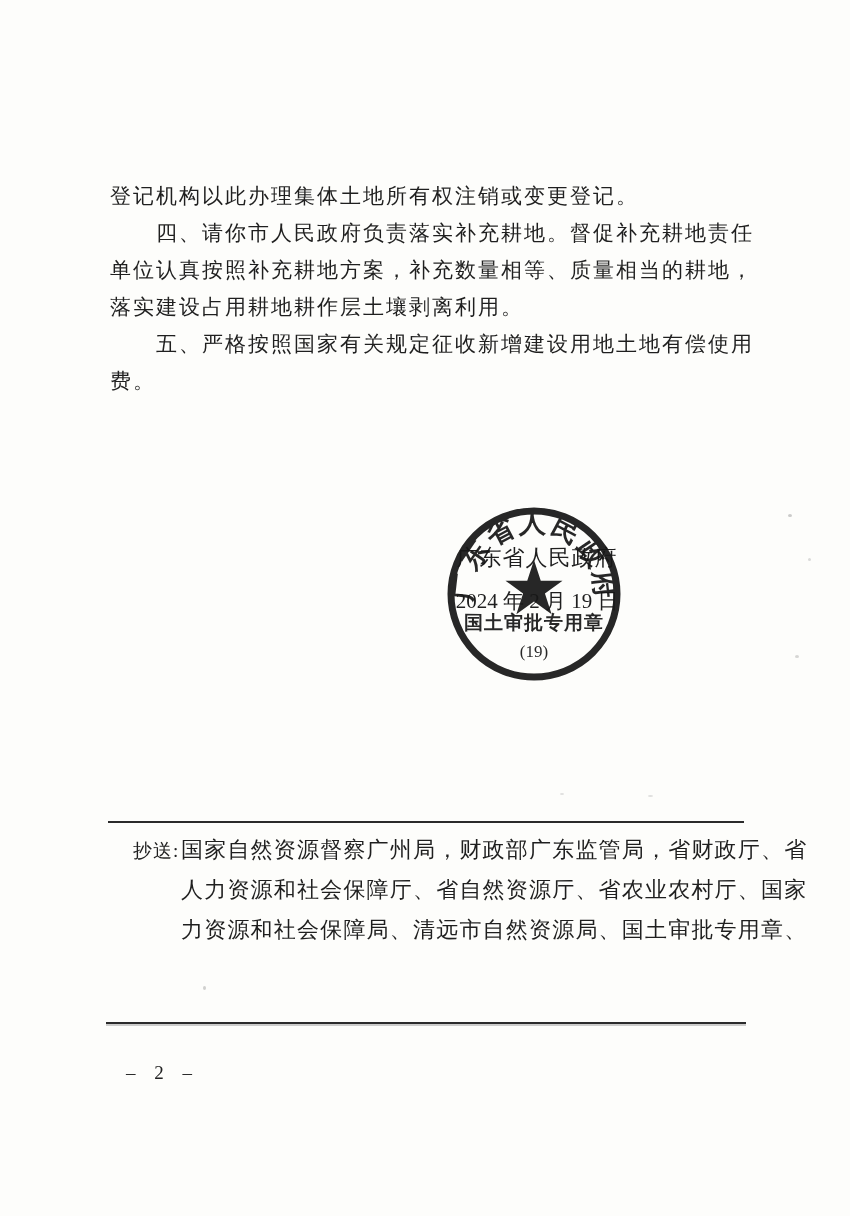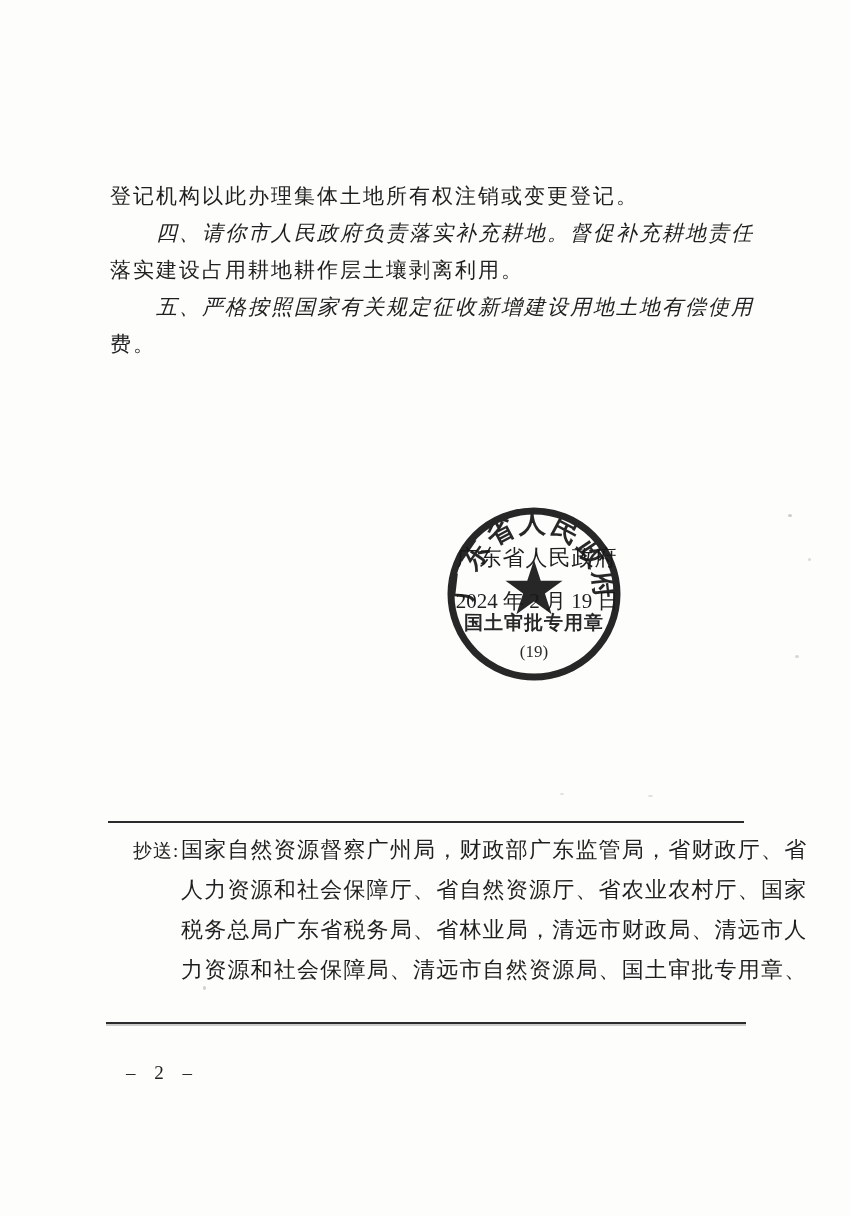--- a/index.html
+++ b/index.html
@@ -11,21 +11,21 @@
     overflow:hidden;
     font-family:"Liberation Serif","DejaVu Serif",serif;
     color:#1f1f1f;
   }
   
   .body-text{
     position:absolute;left:110px;top:178px;width:636px;
     font-size:21px;line-height:37px;letter-spacing:2px;
   }
   .body-text .line{white-space:nowrap;}
-  .body-text .indent{padding-left:46px;font-style:italic;}
+  .body-text .indent{padding-left:46px;}
   
   .sig-issuer{
     position:absolute;left:447px;top:543px;width:180px;
     text-align:center;font-size:22px;letter-spacing:1px;white-space:nowrap;
   }
   .sig-date{
     position:absolute;left:433px;top:587px;width:208px;
     text-align:center;font-size:21px;white-space:nowrap;
   }
   
@@ -72,20 +72,21 @@
   .sp6{left:560px;top:793px;width:4px;height:2px;opacity:.3;}
 </style>
 </head>
 <body>
 
 <div class="page">
 
   <div class="body-text">
     <div class="line">登记机构以此办理集体土地所有权注销或变更登记。</div>
     <div class="line indent">四、请你市人民政府负责落实补充耕地。督促补充耕地责任</div>
+    <div class="line">单位认真按照补充耕地方案，补充数量相等、质量相当的耕地，</div>
     <div class="line">落实建设占用耕地耕作层土壤剥离利用。</div>
     <div class="line indent">五、严格按照国家有关规定征收新增建设用地土地有偿使用</div>
     <div class="line">费。</div>
   </div>
 
   <div class="sig-issuer">广东省人民政府</div>
   <div class="sig-date">2024 年 2 月 19 日</div>
 
   <svg class="seal" viewBox="-91 -91 182 182">
     <circle cx="0" cy="0" r="83" fill="none" stroke="#171717" stroke-width="7"></circle>
@@ -99,21 +100,20 @@
     <text x="0" y="35" text-anchor="middle" font-size="19" font-weight="bold" letter-spacing="1">国土审批专用章</text>
     <text x="0" y="63" text-anchor="middle" font-size="17">(19)</text>
   </svg>
 
   <div class="rule top"></div>
 
   <div class="cc-label">抄送:</div>
   <div class="cc-lines">
     <div class="line">国家自然资源督察广州局，财政部广东监管局，省财政厅、省</div>
     <div class="line">人力资源和社会保障厅、省自然资源厅、省农业农村厅、国家</div>
-    <div class="line">税务总局广东省税务局、省林业局，清远市财政局、清远市人</div>
     <div class="line">力资源和社会保障局、清远市自然资源局、国土审批专用章、</div>
   </div>
   <div class="rule bottom"></div>
 
   <div class="page-number">– 2 –</div>
 
   <div class="speck sp1"></div>
   <div class="speck sp2"></div>
   <div class="speck sp3"></div>
   <div class="speck sp4"></div>

